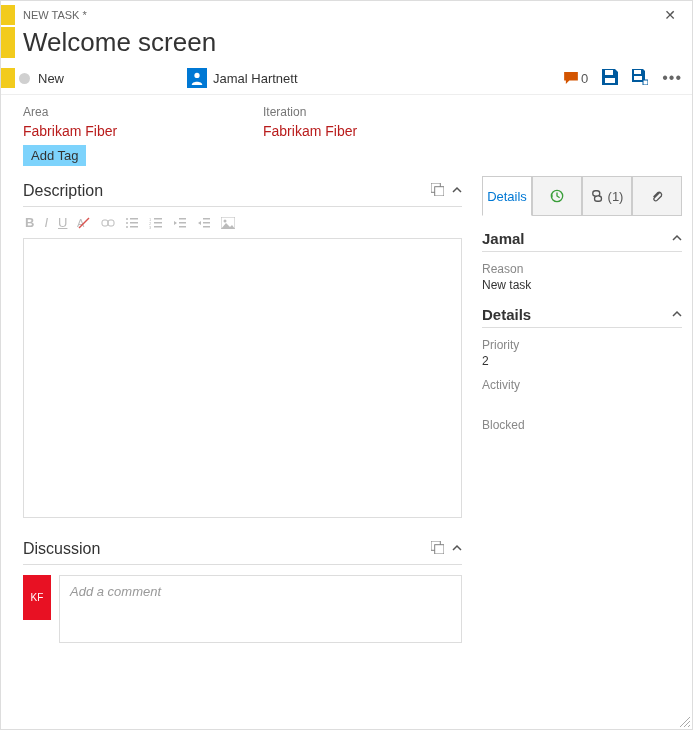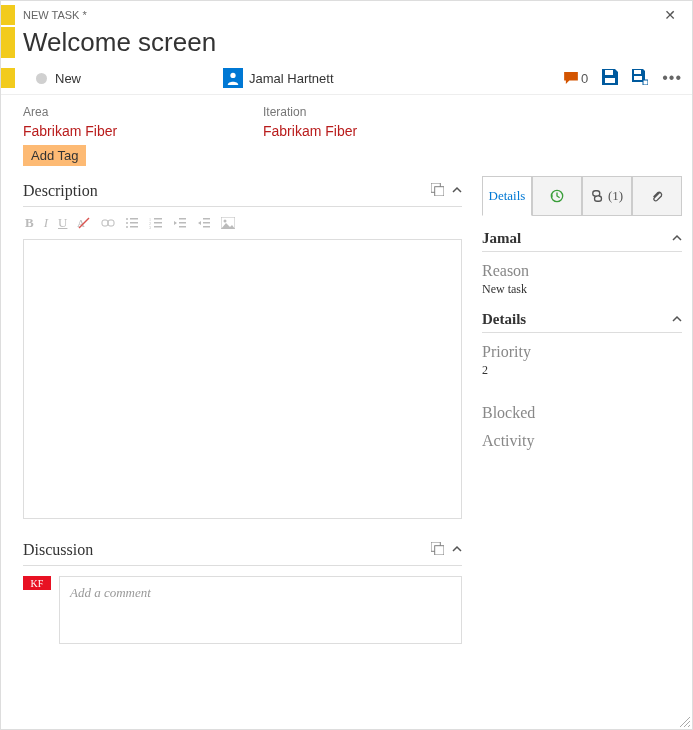--- a/index.html
+++ b/index.html
@@ -50,22 +50,22 @@
   }
   .state-row {
     display: flex;
     align-items: center;
     padding: 2px 10px 6px 0;
     border-bottom: 1px solid #eee;
   }
   .state-cell {
     display: flex;
     align-items: center;
-    padding-left: 21px;
-    width: 208px;
+    padding-left: 4px;
+    width: 172px;
   }
   .state-dot {
     width: 11px;
     height: 11px;
     border-radius: 50%;
     background: #d0d0d0;
     margin-right: 8px;
   }
   .assignee-cell {
     display: flex;
@@ -96,33 +96,32 @@
     display: flex;
     padding: 10px 10px 6px 22px;
     gap: 40px;
   }
   .field-col { width: 200px; }
   .field-label { font-size: 12px; color: #777; margin-bottom: 4px; }
   .field-value { font-size: 14px; color: #b91c1c; }
 
   .tag-row { padding: 0 10px 10px 22px; }
   .add-tag-btn {
-    background: #fdba74;
+    background: #7dd3fc;
     border: none;
     padding: 3px 8px;
     font-size: 13px;
     color: #333;
     cursor: pointer;
   }
 
   .main-split {
     display: flex;
     padding: 0 10px 10px 22px;
     gap: 20px;
-    font-family: Liberation Serif, serif;
   }
   .main-left { flex: 1; }
   .main-right { width: 200px; }
 
   .section-header {
     display: flex;
     align-items: center;
     justify-content: space-between;
     border-bottom: 1px solid #ddd;
     padding: 6px 0;
@@ -143,21 +142,21 @@
   .rte-toolbar span { cursor: pointer; display:flex; align-items:center; }
   .rte-box {
     border: 1px solid #ddd;
     height: 280px;
     width: 100%;
   }
 
   .discussion-section { margin-top: 16px; }
   .discussion-body { display:flex; gap:8px; margin-top:10px; }
   .discussion-avatar {
-    width: 28px; height: 14px;
+    width: 28px; height: 45px;
     background: #e81123;
     color: #fff;
     font-size: 10px;
     display:flex; align-items:center; justify-content:center;
   }
   .comment-input {
     flex: 1;
     border: 1px solid #ddd;
     padding: 8px 10px;
     font-size: 13px;
@@ -193,21 +192,21 @@
   .tab-icon { width:14px; height:14px; }
 
   .side-section { margin-top: 14px; }
   .side-section-header {
     display:flex; align-items:center; justify-content:space-between;
     border-bottom: 1px solid #ddd;
     padding-bottom: 4px;
   }
   .side-section-title { font-size: 15px; font-weight: 600; color:#333; }
   .side-field { margin-top: 10px; }
-  .side-field-label { font-size: 16px; color: #888; }
+  .side-field-label { font-size: 12px; color: #888; }
   .side-field-value { font-size: 12px; color: #333; margin-top: 2px; }
 
   .resize-handle {
     position:absolute;
     right:2px; bottom:2px;
     width:12px; height:12px;
     color:#999;
     font-size:12px;
   }
 </style>
@@ -437,25 +436,25 @@
         <span>
           <svg class="chevron" viewBox="0 0 10 10">
               <path d="M1 7 L5 3 L9 7" fill="none" stroke="#555" stroke-width="1.5"></path>
             </svg>
         </span>
       </div>
       <div class="side-field">
         <div class="side-field-label">Priority</div>
         <div class="side-field-value">2</div>
       </div>
+      <div class="side-field">
+        <div class="side-field-label">Activity</div>
+      </div>
       <div class="side-field" style="margin-top:26px;">
         <div class="side-field-label">Blocked</div>
-      </div>
-      <div class="side-field">
-        <div class="side-field-label">Activity</div>
       </div>
     </div>
   </div>
 </div>
 
 <div class="resize-handle">
   <svg width="12" height="12" viewBox="0 0 12 12">
       <line x1="2" y1="12" x2="12" y2="2" stroke="#aaa"></line>
       <line x1="6" y1="12" x2="12" y2="6" stroke="#aaa"></line>
       <line x1="10" y1="12" x2="12" y2="10" stroke="#aaa"></line>

